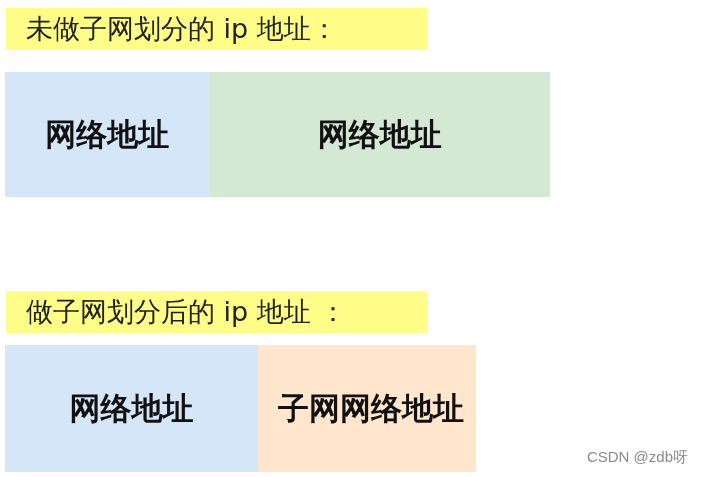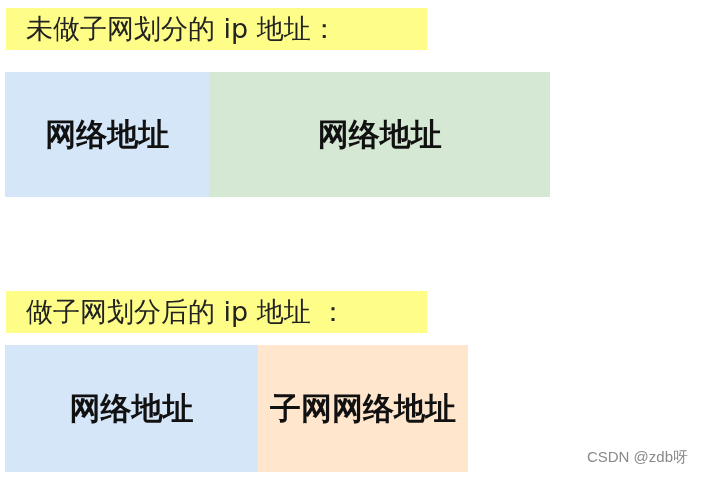--- a/index.html
+++ b/index.html
@@ -24,16 +24,16 @@
 
 <div class="row" style="top:72px; height:125px;">
   <div class="seg blue" style="width:253px;">网络地址</div>
   <div class="seg green" style="width:422px;">网络地址</div>
 </div>
 
 <div class="label" style="left:6px; top:271px; width:421px;margin-top:20px;">做子网划分后的 ip 地址 ：</div>
 
 <div class="row" style="top:345px; height:127px;">
   <div class="seg blue" style="width:253px;">网络地址</div>
-  <div class="seg orange" style="width:210px;">子网网络地址</div>
+  <div class="seg orange" style="width:210px;padding-left:8px;">子网网络地址</div>
 </div>
 
 <div class="watermark">CSDN @zdb呀</div>
 
 </body></html>

